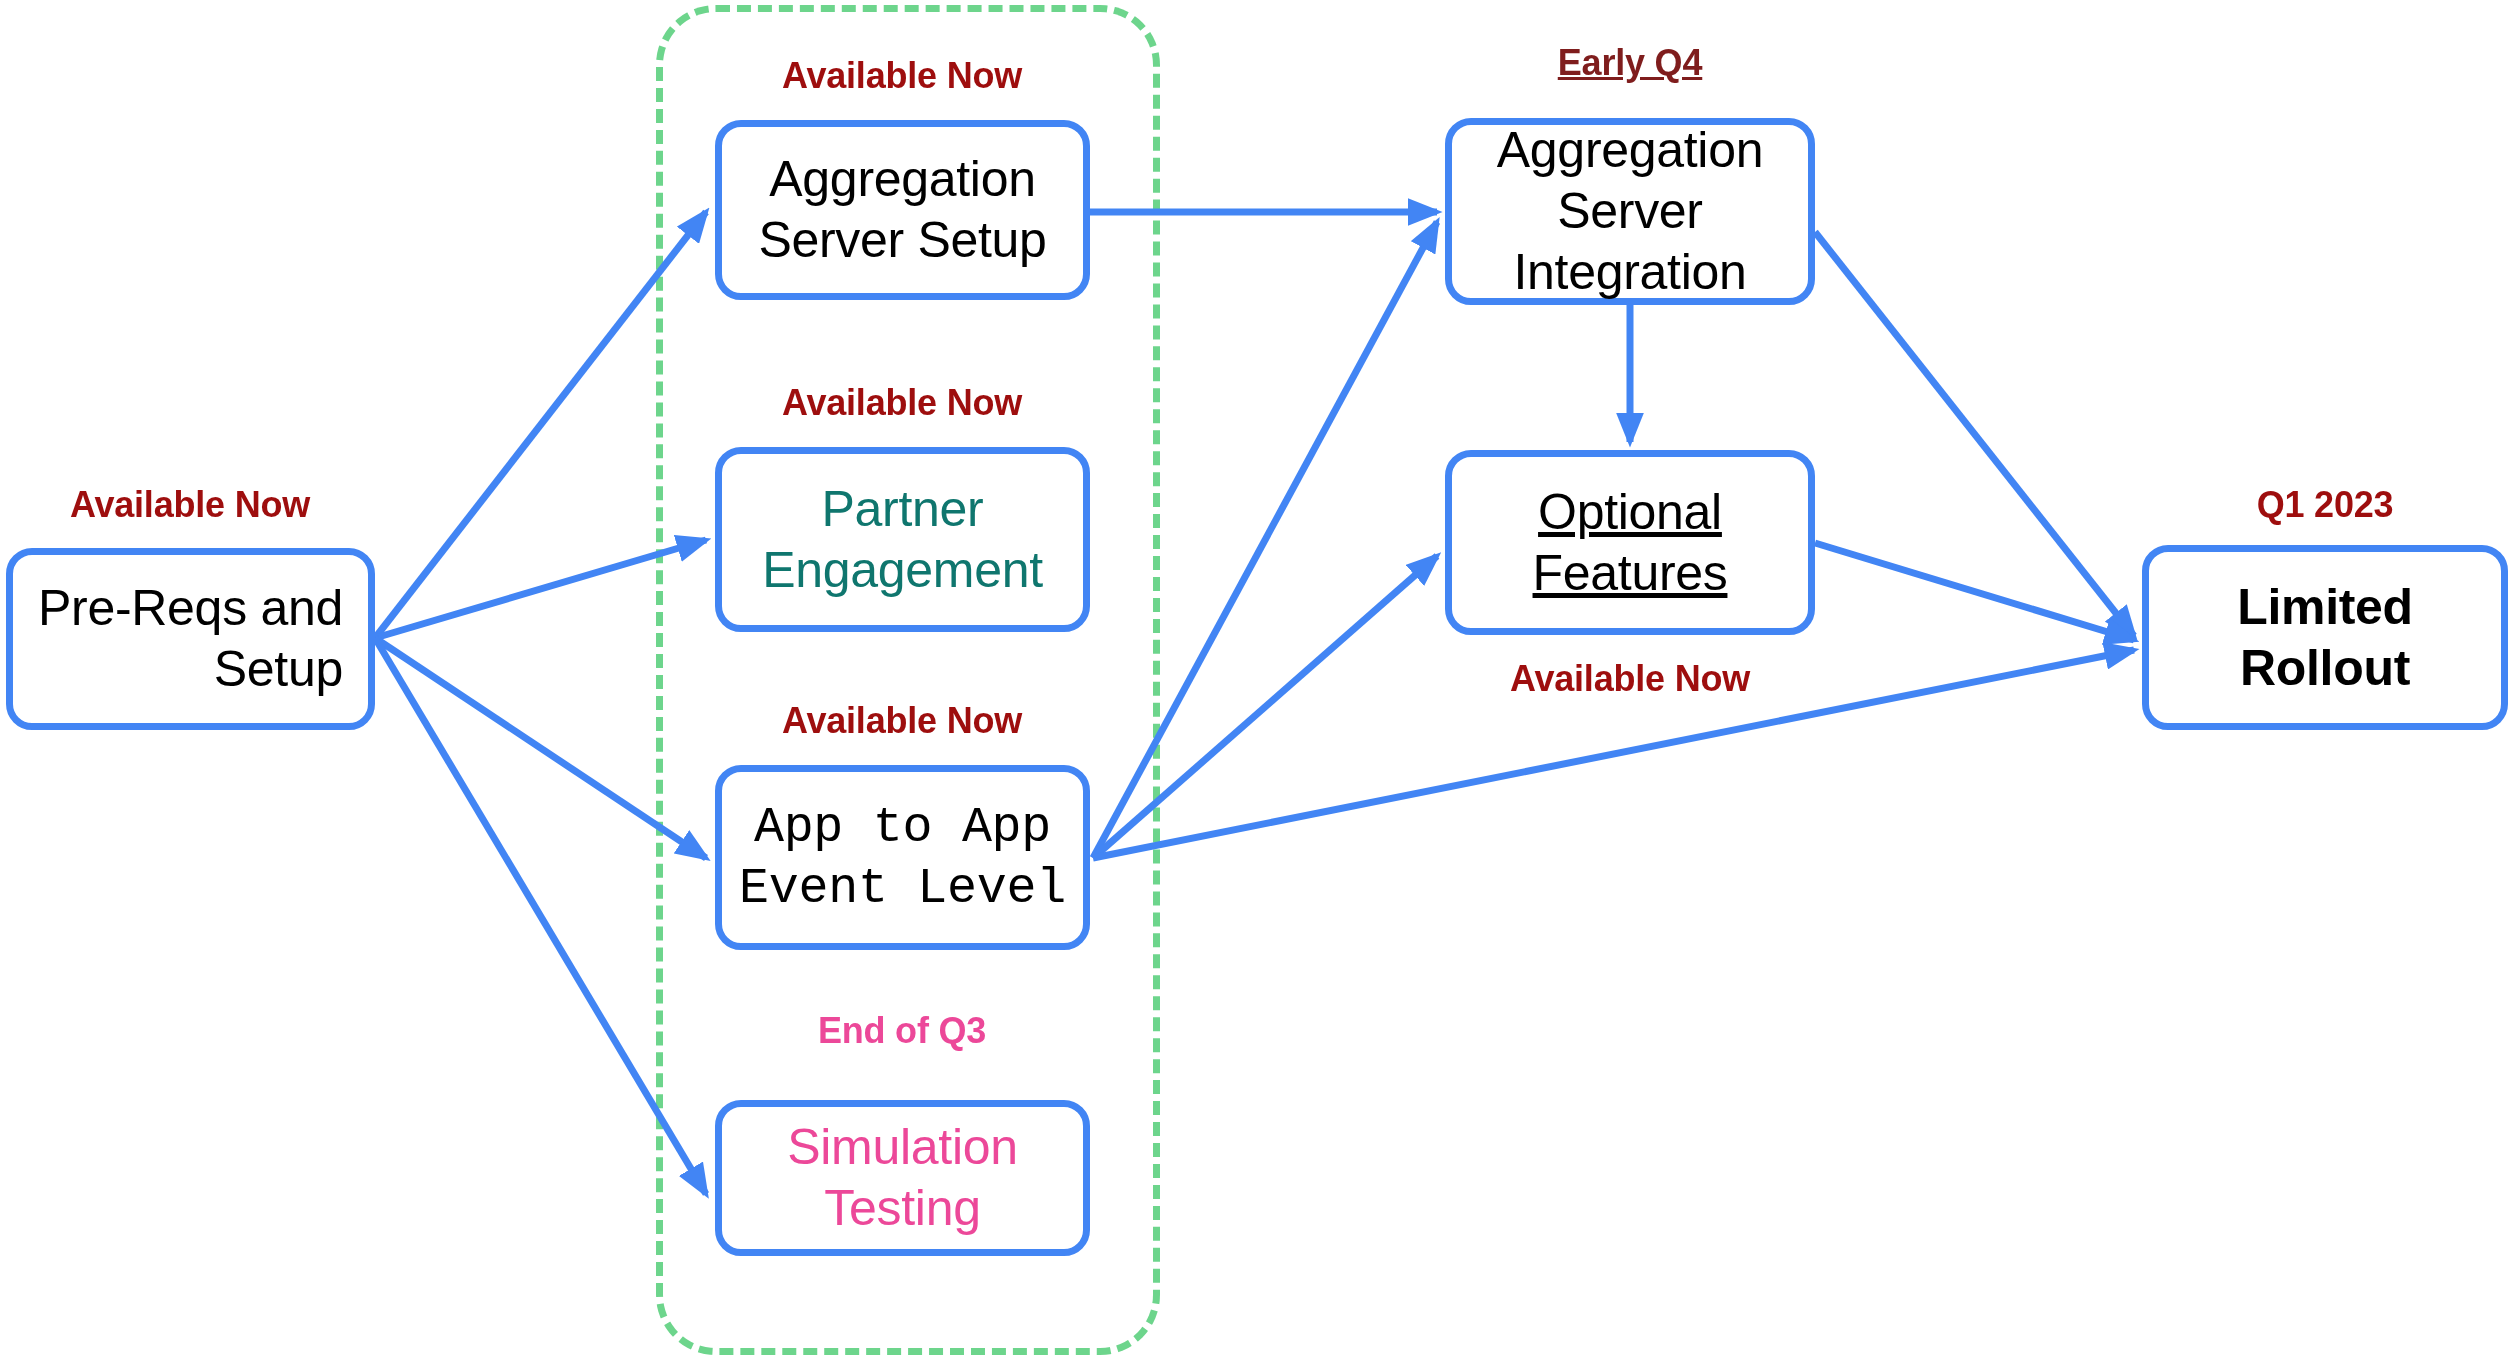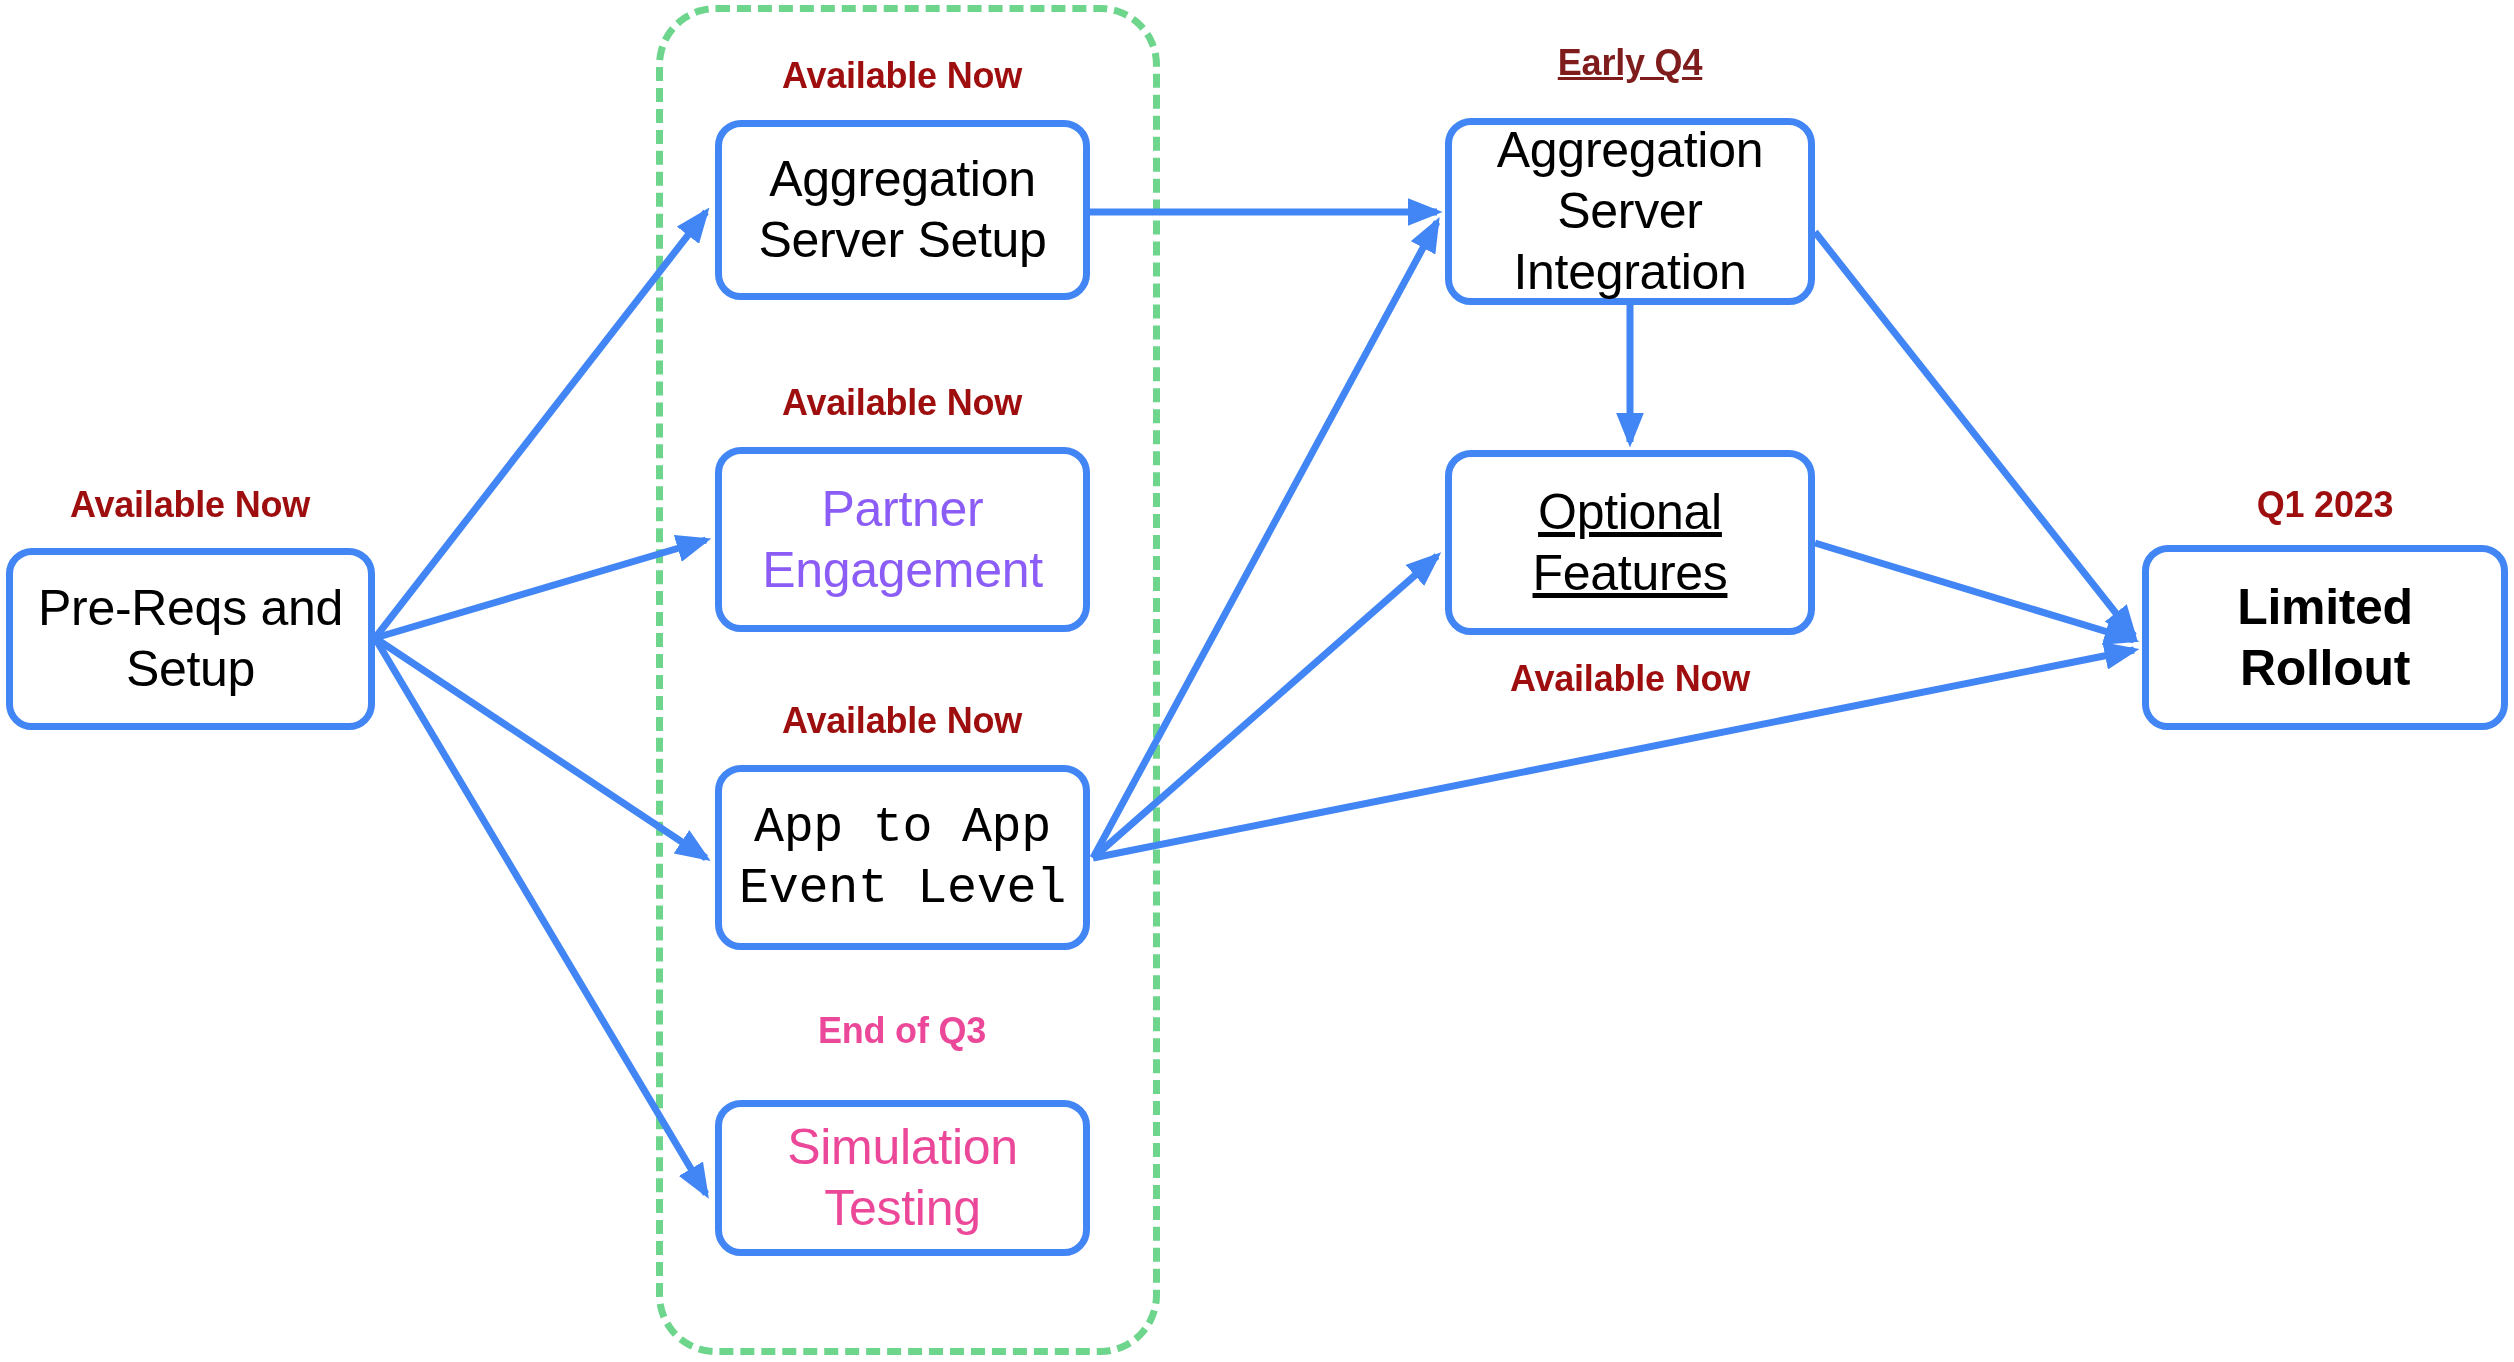--- a/index.html
+++ b/index.html
@@ -67,27 +67,27 @@
         <line x1="1093" y1="858" x2="1437" y2="556" stroke="#4285F4" stroke-width="7" stroke-linecap="butt" marker-end="url(#arrowhead)"></line>
         <line x1="1093" y1="858" x2="2134" y2="650" stroke="#4285F4" stroke-width="7" stroke-linecap="butt" marker-end="url(#arrowhead)"></line>
         <line x1="1630" y1="305" x2="1630" y2="442" stroke="#4285F4" stroke-width="7" stroke-linecap="butt" marker-end="url(#arrowhead)"></line>
         <line x1="1815" y1="232" x2="2134" y2="636" stroke="#4285F4" stroke-width="7" stroke-linecap="butt" marker-end="url(#arrowhead)"></line>
         <line x1="1815" y1="543" x2="2134" y2="640" stroke="#4285F4" stroke-width="7" stroke-linecap="butt" marker-end="url(#arrowhead)"></line>
       </g>
   </svg>
 
   <div id="node-layer">
       <div class="phase-label" style="left: 190px; top: 484px; color: rgb(158, 14, 14);">Available Now</div>
-      <div class="node-box" style="left: 6px; top: 548px; width: 369px; height: 182px; border-color: rgb(66, 133, 244); color: rgb(0, 0, 0);">Pre-Reqs and
+      <div class="node-box" style="left: 6px; top: 548px; width: 369px; height: 182px; border-color: rgb(66, 133, 244); color: rgb(0, 0, 0); text-align: right;">Pre-Reqs and
 Setup</div>
       <div class="phase-label" style="left: 902px; top: 55px; color: rgb(158, 14, 14);">Available Now</div>
       <div class="node-box" style="left: 715px; top: 120px; width: 375px; height: 180px; border-color: rgb(66, 133, 244); color: rgb(0, 0, 0);">Aggregation
 Server Setup</div>
       <div class="phase-label" style="left: 902px; top: 382px; color: rgb(158, 14, 14);">Available Now</div>
-      <div class="node-box" style="left: 715px; top: 447px; width: 375px; height: 185px; border-color: rgb(66, 133, 244); color: #8b5cf6;">Partner
+      <div class="node-box" style="left: 715px; top: 447px; width: 375px; height: 185px; border-color: rgb(66, 133, 244); color: #0f766e;">Partner
 Engagement</div>
       <div class="phase-label" style="left: 902px; top: 700px; color: rgb(158, 14, 14);">Available Now</div>
       <div class="node-box" style="left: 715px; top: 765px; width: 375px; height: 185px; border-color: rgb(66, 133, 244); color: rgb(0, 0, 0); font-family: Liberation Mono, monospace;">App to App
 Event Level</div>
       <div class="phase-label" style="left: 902px; top: 1010px; color: #ec4899;">End of Q3</div>
       <div class="node-box" style="left: 715px; top: 1100px; width: 375px; height: 156px; border-color: rgb(66, 133, 244); color: #ec4899;">Simulation
 Testing</div>
       <div class="phase-label" style="left: 1630px; top: 42px; color: #7f1d1d; text-decoration: underline;">Early Q4</div>
       <div class="node-box" style="left: 1445px; top: 118px; width: 370px; height: 187px; border-color: rgb(66, 133, 244); color: rgb(0, 0, 0);">Aggregation
 Server

